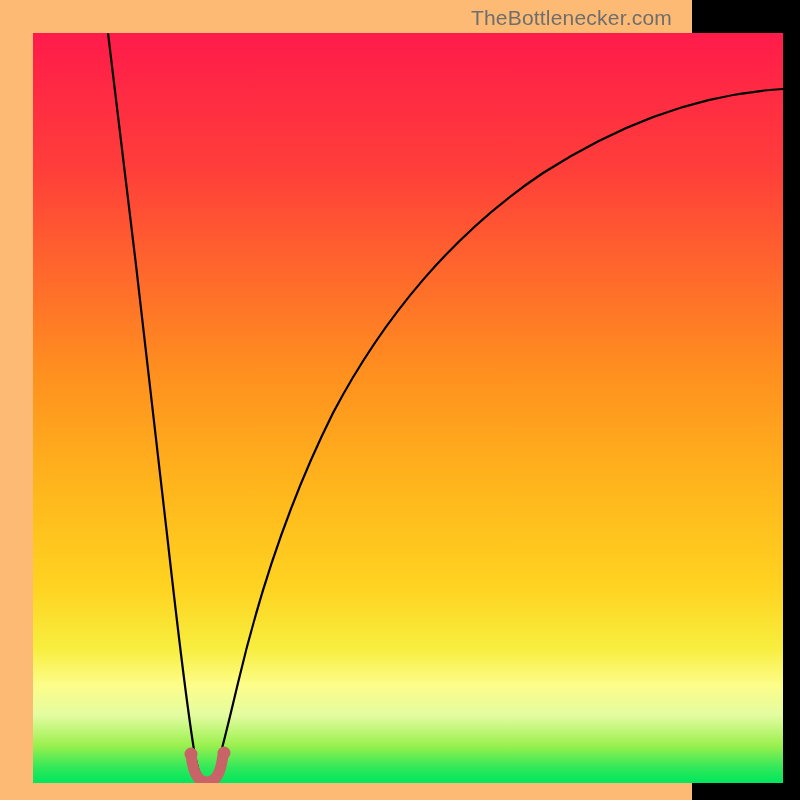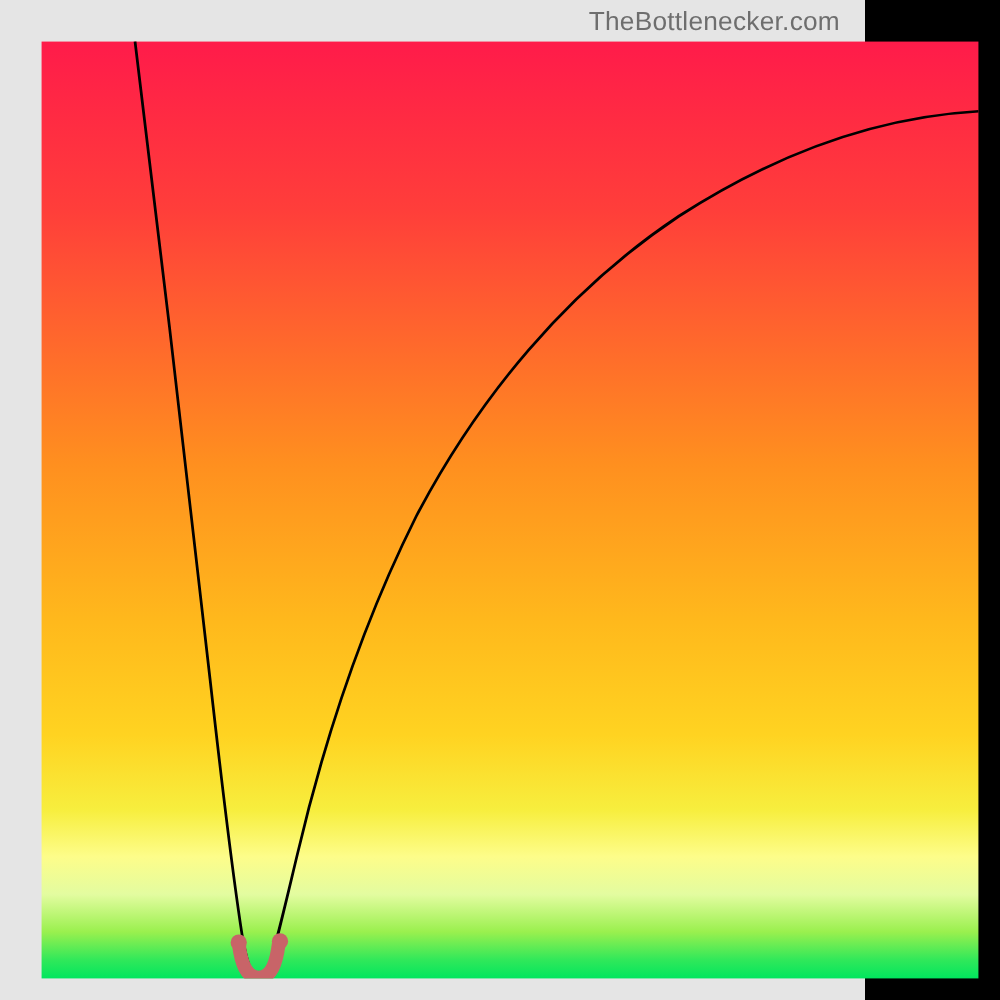--- a/index.html
+++ b/index.html
@@ -9,21 +9,21 @@
     height: 800px;
     overflow: hidden;
     background: #000;
     font-family: Arial, Helvetica, sans-serif;
   }
   .frame {
     position: absolute;
     top: 0; left: 0;
     width: 692px;
     height: 800px;
-    background: #e5e5e5;
+    background: #fdba74;
     text-align: right;
   }
   .plot-area {
     position: absolute;
     top: 33px;
     left: 33px;
     width: 750px;
     height: 750px;
     overflow: hidden;
   }

